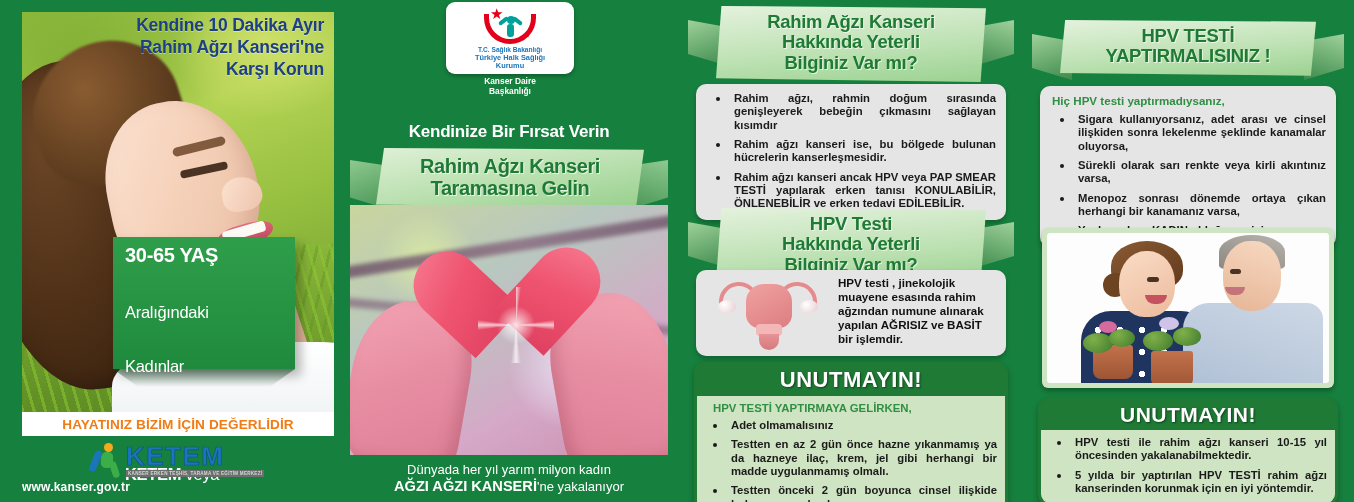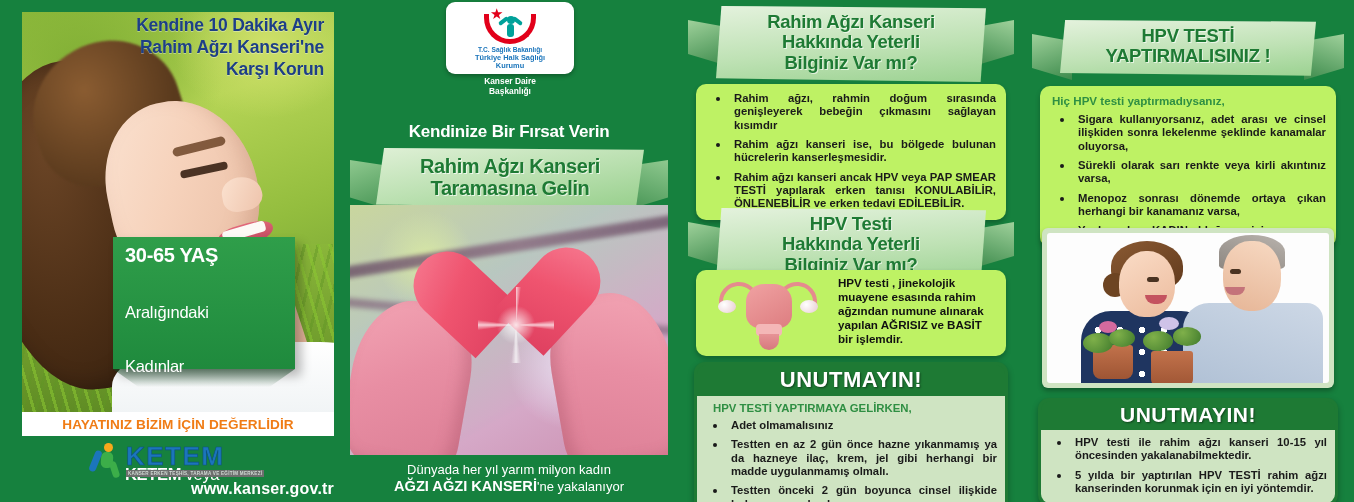--- a/index.html
+++ b/index.html
@@ -115,22 +115,22 @@
   .ketem-text{display:flex;flex-direction:column;}
   .ketem-main{
     color:#1B75BB;font-weight:bold;font-size:26px;letter-spacing:1.5px;line-height:1;
     -webkit-text-stroke:.6px #0d4f80;
   }
   .ketem-sub{
     color:#cfd9d3;font-size:4.6px;font-weight:bold;letter-spacing:.25px;
     background:#6d6f6e;padding:1px 2px;margin-top:1px;
   }
   .ketem-url{
-    position:absolute;left:0;top:40px;width:312px;text-align:right;
-    color:#ffffff;font-weight:bold;font-size:16px;letter-spacing:.2px;
+    position:absolute;left:0;top:40px;width:312px;text-align:left;
+    color:#ffffff;font-weight:bold;font-size:12px;letter-spacing:.2px;
   }
 
   
   .panel2{position:absolute;left:338px;top:0;width:342px;height:502px;}
   .p2-logo{
     position:absolute;left:108px;top:2px;width:128px;height:72px;
     background:#ffffff;border-radius:9px;box-shadow:0 2px 4px rgba(0,0,0,.3);
     display:flex;flex-direction:column;align-items:center;justify-content:flex-start;padding-top:4px;
   }
   .mark{position:relative;width:64px;height:40px;}
@@ -239,21 +239,21 @@
     background:linear-gradient(175deg,#e4f2dd 0%,#bfe2b5 55%,#9bd291 100%);
     clip-path:polygon(2% 0,100% 3%,98% 100%,0 95%);
     box-shadow:0 6px 9px rgba(0,0,0,.25);
     padding:6px 8px 9px;text-align:center;
   }
   .ribbon .rplate span{
     display:block;color:#1E7A34;font-weight:bold;font-size:18.5px;line-height:1.1;letter-spacing:-.3px;
     text-shadow:1px 1px 0 rgba(255,255,255,.65);
   }
   .card{
-    background:#bef264;border-radius:10px;box-shadow:0 3px 5px rgba(0,0,0,.25);
+    background:#e5e5e5;border-radius:10px;box-shadow:0 3px 5px rgba(0,0,0,.25);
     padding:8px 10px 9px 8px;
   }
   ul.bl{margin:0;padding:0;list-style:none;}
   ul.bl li{
     position:relative;padding-left:30px;margin-bottom:6px;
     color:#1a1a1a;font-size:11.3px;line-height:1.18;text-align:justify;font-weight:bold;
   }
   ul.bl li:last-child{margin-bottom:0;}
   ul.bl li::before{
     content:"";position:absolute;left:12px;top:5px;width:4px;height:4px;border-radius:50%;background:#1a1a1a;

